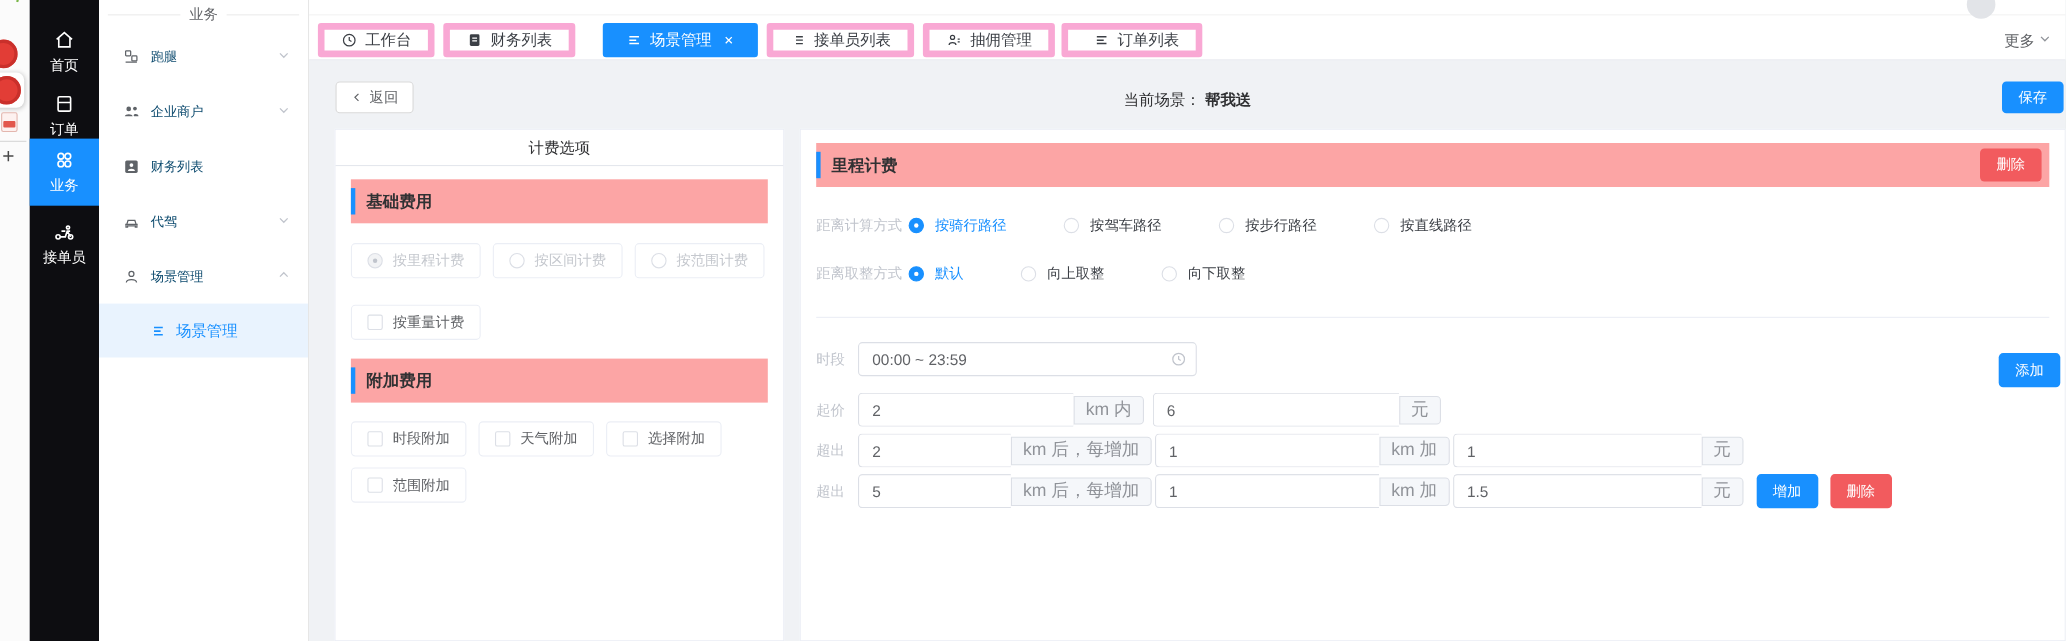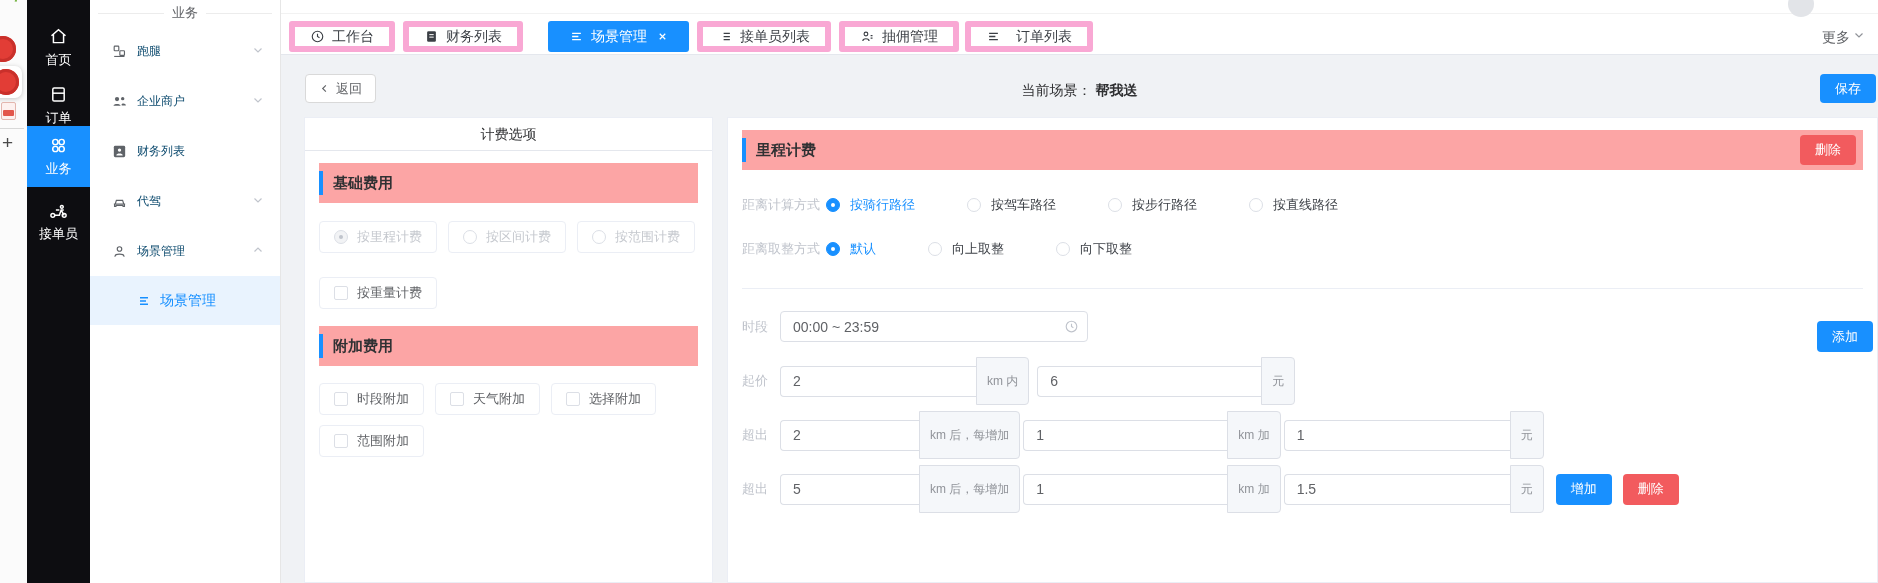--- a/index.html
+++ b/index.html
@@ -43,21 +43,21 @@
   .tabs { position:absolute; left:8px; top:21px; display:flex; }
   .tab { height:31px; display:flex; align-items:center; gap:7px; padding:0 15px; background:#fff;
          border:6px solid #f9a8d4; border-radius:3px; font-size:14px; color:#3b3f45; cursor:pointer; white-space:nowrap; }
   .tab svg { width:15px; height:15px; }
   .tab + .tab { margin-left:8px; }
   .tab.lg-gap { margin-left:25px; }
   .tab.active { position:relative; background:#1890ff; border-color:#1890ff; color:#fff; }
   .tab.active::after { content:""; position:absolute; left:-1px; right:-1px; bottom:-4px; height:2px; background:#1890ff; }
   .tab .close { margin-left:3px; display:flex; }
   .tab .close svg { width:11px; height:11px; }
-  .tab-orderlist { position:absolute; left:684px; top:21px; width:128px; justify-content:space-between; }
+  .tab-orderlist { position:absolute; left:684px; top:21px; width:128px; justify-content:flex-end; }
   .more { position:absolute; right:13px; top:29px; display:flex; align-items:flex-start; gap:3px; font-size:14px; color:#606266; cursor:pointer; }
   .more svg { width:12px; height:12px; color:#909399; }
   .corner-dot { position:absolute; right:64px; top:-9px; width:26px; height:26px; border-radius:50%; background:#e2e4e8; }
 
   .toolbar { position:absolute; left:0; right:0; top:55px; height:60px; }
   .back-btn { position:absolute; left:24px; top:19px; height:29px; display:flex; align-items:center; gap:6px; padding:0 13px;
               background:#fff; border:1px solid #d9d9d9; border-radius:4px; font-size:13px; color:#606266; cursor:pointer; }
   .back-btn svg { width:11px; height:11px; }
   .scene { position:absolute; left:0; right:0; top:27px; text-align:center; font-size:14px; color:#303133; }
   .scene b { margin-left:4px; }
@@ -97,22 +97,22 @@
   .frow { display:flex; align-items:center; margin-top:6px; font-size:13px; }
   .frow.first { margin-top:22px; }
   .frow.gap15 { margin-top:15px; }
   .flabel { width:38px; color:#c0c4cc; flex:0 0 auto; }
   .inputwrap { position:relative; display:flex; }
   .tinput { height:31px; border:1px solid #dcdfe6; border-radius:4px; padding:0 30px 0 12px; font-size:14px; color:#606266;
             width:308px; font-family:inherit; background:#fff; }
   .clockico { position:absolute; right:9px; top:8px; width:15px; height:15px; color:#c0c4cc; }
   .finput { height:31px; border:1px solid #dcdfe6; border-right:none; border-radius:4px 0 0 4px; padding:0 12px;
             font-size:14px; color:#606266; font-family:inherit; background:#fff; }
-  .addon { height:48px; display:flex; align-items:center; justify-content:center; padding:0 10px; background:#f5f7fa;
-           border:1px solid #dcdfe6; border-radius:0 4px 4px 0; color:#909399; font-size:12px; white-space:nowrap; }
+  .addon { height:26px; display:flex; align-items:center; justify-content:center; padding:0 10px; background:#f5f7fa;
+           border:1px solid #dcdfe6; border-radius:0 4px 4px 0; color:#909399; font-size:16px; white-space:nowrap; }
   .g3 { margin-left:3px; } .g8 { margin-left:8px; }
   .btn { height:31px; padding:0 15px; border:none; border-radius:4px; color:#fff; font-size:13px; cursor:pointer; font-family:inherit; }
   .btn-blue { background:#1890ff; }
   .btn-red { background:#f25b5e; }
   .del-top { position:absolute; right:7px; top:5px; height:30px; }
   .add-btn { position:absolute; right:4px; top:191px; }
   .w196{width:196px;} .w224{width:224px;} .w139{width:139px;} .w204{width:204px;} .w226{width:226px;}
   .ml12{margin-left:12px;} .ml11{margin-left:11px;}
 </style>
 </head>

